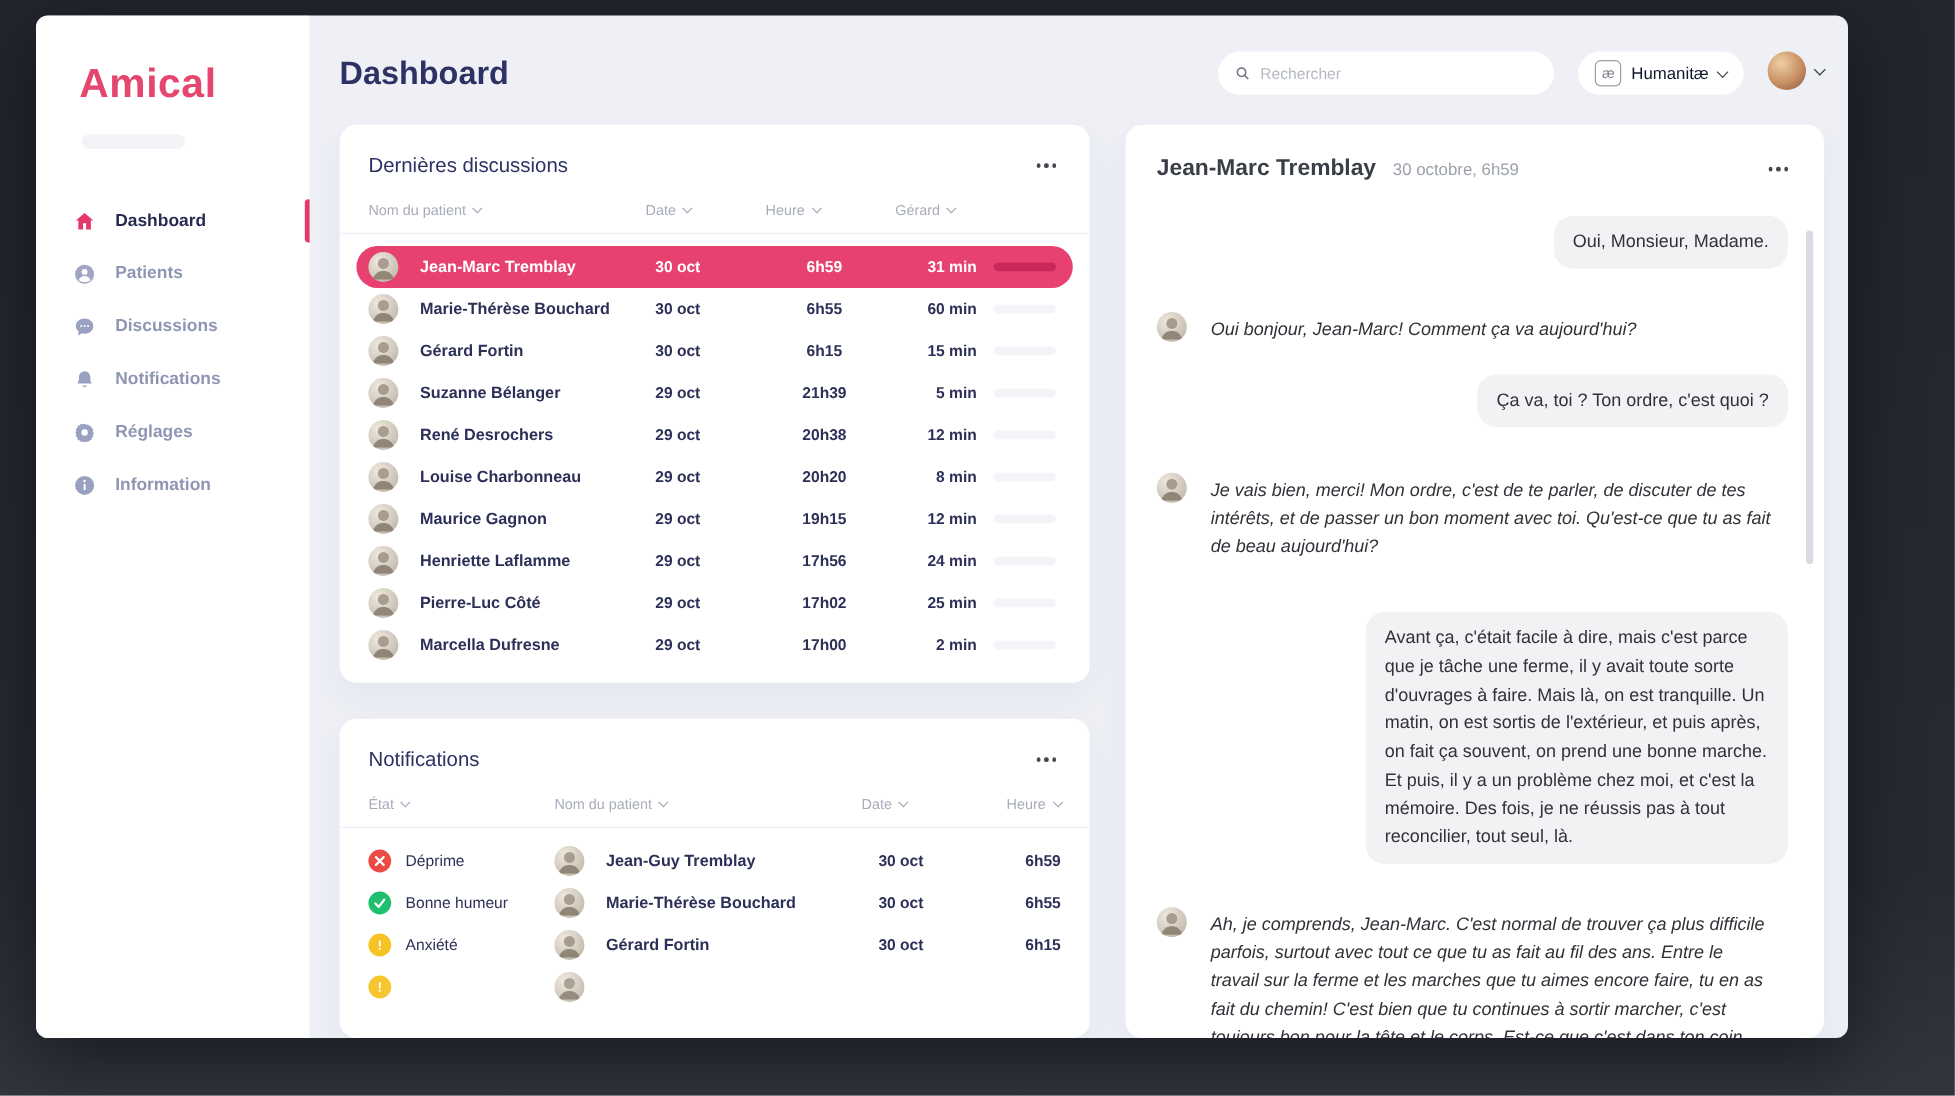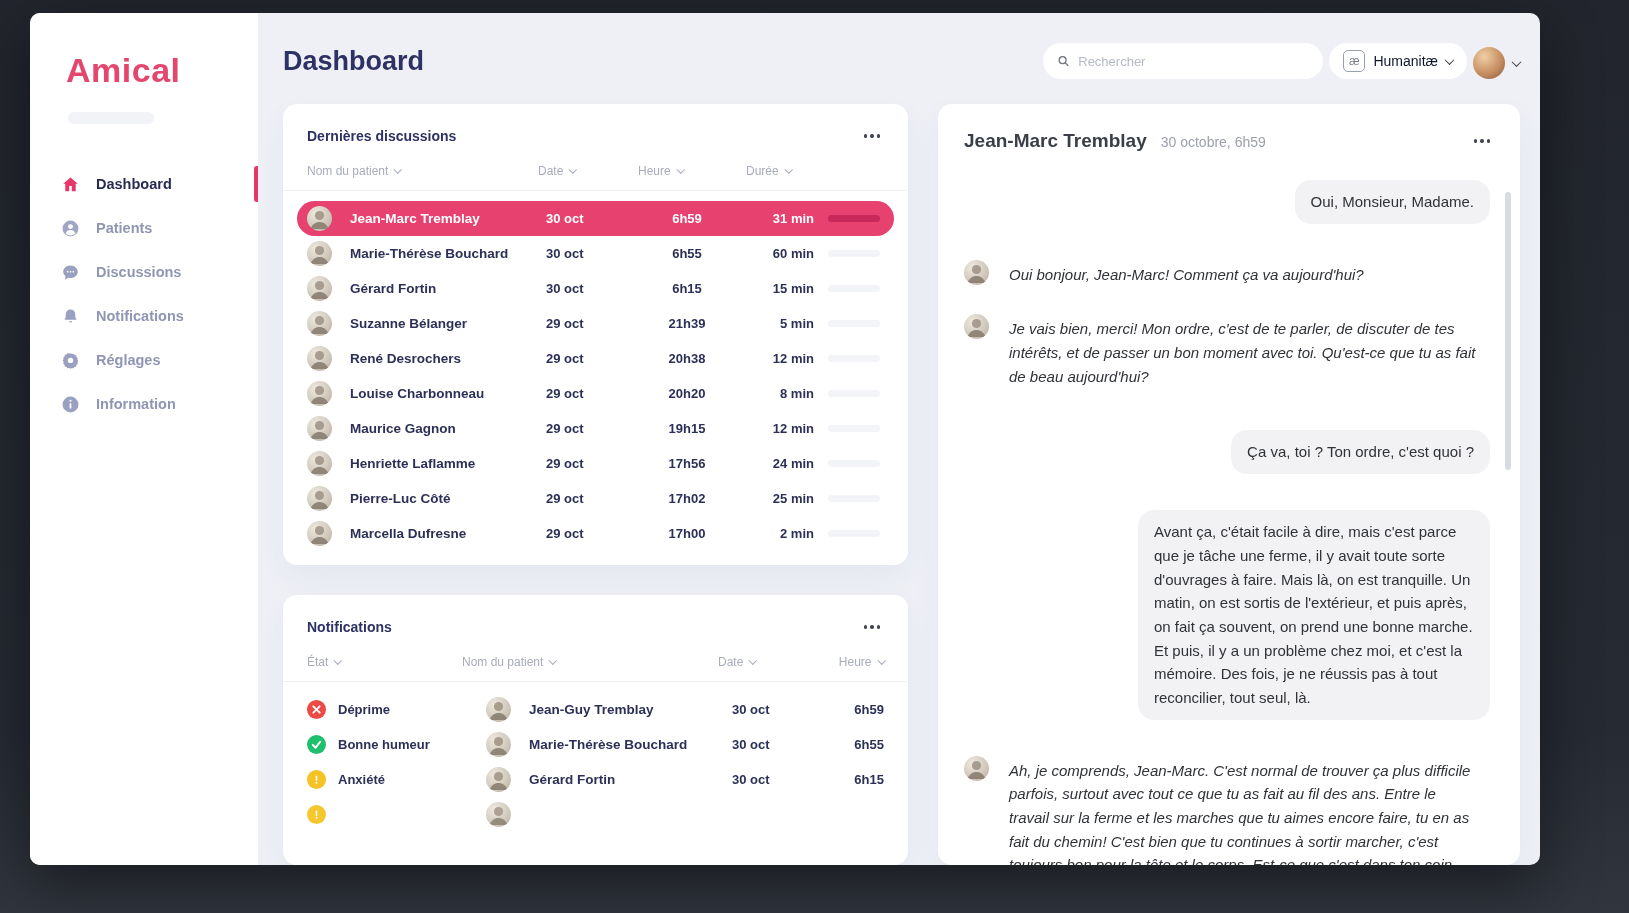--- a/index.html
+++ b/index.html
@@ -28,21 +28,21 @@
   .credits-label { font-size:14px; font-weight:700; color:#3a3f5c; }
   .credits-val { font-size:14px; font-weight:700; color:#3a3f5c; }
   .credits-val .used { color:#e6376b; }
   .credits-bar { margin-top:14px; height:12px; border-radius:6px; background:#ffffff; overflow:hidden; }
   .credits-fill { height:100%; border-radius:6px; background:#e6376b; }
 
   
   .main { flex:1; display:flex; flex-direction:column; padding:0 20px 0 25px; min-width:0; }
   .topbar { display:flex; align-items:center; margin-top:28px; height:40px; }
   .page-title { font-size:27px; font-weight:800; color:#2d3163; }
-  .topbar-right { margin-left:auto; display:flex; align-items:flex-end; gap:6px; }
+  .topbar-right { margin-left:auto; display:flex; align-items:flex-start; gap:20px; }
   .search { width:280px; height:36px; background:#ffffff; border-radius:18px; display:flex; align-items:center;
             padding:0 14px; gap:8px; }
   .search input { border:none; outline:none; background:transparent; font-size:13px; color:#5a5f6b; width:100%;
                   font-family:"Liberation Sans", sans-serif; }
   .search input::placeholder { color:#b4b9c4; }
   .lang { height:36px; background:#ffffff; border-radius:18px; display:flex; align-items:center; gap:8px;
           padding:0 14px; cursor:pointer; }
   .ae-box { width:22px; height:22px; border:1px solid #9aa0a8; border-radius:5px; color:#7c828a;
             font-size:12px; display:flex; align-items:center; justify-content:center; }
   .lang-label { font-size:14px; color:#0f172a; font-weight:400; }
@@ -51,21 +51,21 @@
   .user { display:flex; align-items:center; gap:8px; cursor:pointer; }
   .user-avatar { width:32px; height:32px; border-radius:50%;
                  background:radial-gradient(circle at 35% 30%, #f0cfa6, #c78f62 55%, #8a5a3d); }
 
   .columns { display:flex; gap:30px; margin-top:23px; flex:1; min-height:0; }
   .col-left { width:625px; flex:0 0 625px; display:flex; flex-direction:column; }
   .col-right { flex:1; min-width:0; }
 
   .card { background:#ffffff; border-radius:14px; box-shadow:0 12px 30px rgba(45,55,100,.05); }
   .card-head { display:flex; align-items:center; padding:24px 24px 14px; }
-  .card-title { font-size:14px; font-weight:700; color:#2d3163; }
+  .card-title { font-size:17px; font-weight:400; color:#2d3163; }
   .dots { margin-left:auto; display:flex; gap:3px; cursor:pointer; padding:4px; }
   .dots i { width:3.5px; height:3.5px; border-radius:50%; background:#43474f; }
 
   .thead { display:flex; align-items:center; padding:6px 24px 12px; color:#a8acbb; font-size:12px; }
   .th { display:flex; align-items:center; gap:7px; cursor:pointer; }
   .th .chev { width:5.5px; height:5.5px; border-width:1.5px; color:#a8acbb; }
   .divider { height:1px; background:#eef0f4; margin:0 0; }
 
   
   .drow { display:flex; align-items:center; height:35px; padding:0 14px 0 10px; margin:0 14px; border-radius:18px;
@@ -86,21 +86,21 @@
   .drow.selected .d-fill { background:#ffffff; }
 
   
   .notif-card { margin-top:30px; flex:1; overflow:hidden; }
   .nrow { display:flex; align-items:center; height:35px; padding:0 24px; }
   .state-ico { width:19px; height:19px; border-radius:50%; display:flex; align-items:center; justify-content:center;
                margin-right:12px; flex:0 0 19px; }
   .st-error .state-ico { background:#ea4b44; }
   .st-success .state-ico { background:#1fbf6e; }
   .st-warning .state-ico { background:#f6c324; }
-  .n-state { width:148px; font-size:13px; font-weight:700; color:#2c3057; }
+  .n-state { width:124px; font-size:13px; font-weight:400; color:#2c3057; }
   .nrow .avatar { margin-right:18px; }
   .n-name { flex:1; font-size:13.5px; font-weight:700; color:#2c3057; }
   .n-date { width:96px; font-size:13px; font-weight:600; color:#2c3057; }
   .n-time { width:56px; font-size:13px; font-weight:600; color:#2c3057; text-align:right; }
   .nrow.partial { opacity:.95; }
 
   
   .chat-card { height:100%; display:flex; flex-direction:column; overflow:hidden; position:relative; }
   .chat-head { display:flex; align-items:baseline; gap:14px; padding:26px 26px 10px; }
   .chat-name { font-size:19px; font-weight:800; color:#3a3f47; }
@@ -232,21 +232,21 @@
               </span>
             <span class="th" style="width:100px">
                 <span>Date</span>
                 <span class="chev"></span>
               </span>
             <span class="th" style="width:108px">
                 <span>Heure</span>
                 <span class="chev"></span>
               </span>
             <span class="th" style="width:138px">
-                <span>Durée</span>
+                <span>Gérard</span>
                 <span class="chev"></span>
               </span>
           </div>
           <div class="divider"></div>
           <div id="drows-mount" style="padding:10px 0 14px;">
               <div class="drow selected">
     <span class="avatar">
                   <svg viewBox="0 0 25 25">
                     <circle cx="12.5" cy="9.5" r="4.6" fill="#9d9181" opacity=".85"></circle>
                     <path d="M3.5 23c1.6-5 5-7.1 9-7.1s7.4 2.1 9 7.1z" fill="#857a6c" opacity=".85"></path>
@@ -500,32 +500,32 @@
   </div>
               <div class="msg left m1">
     <span class="avatar">
                   <svg viewBox="0 0 25 25">
                     <circle cx="12.5" cy="9.5" r="4.6" fill="#9d9181" opacity=".85"></circle>
                     <path d="M3.5 23c1.6-5 5-7.1 9-7.1s7.4 2.1 9 7.1z" fill="#857a6c" opacity=".85"></path>
                   </svg>
                 </span>
     <div class="msg-text">Oui bonjour, Jean-Marc! Comment ça va aujourd'hui?</div>
   </div>
+              <div class="msg right m2">
+
+    <div class="msg-text">Ça va, toi ? Ton ordre, c'est quoi ?</div>
+  </div>
               <div class="msg left m3">
     <span class="avatar">
                   <svg viewBox="0 0 25 25">
                     <circle cx="12.5" cy="9.5" r="4.6" fill="#9d9181" opacity=".85"></circle>
                     <path d="M3.5 23c1.6-5 5-7.1 9-7.1s7.4 2.1 9 7.1z" fill="#857a6c" opacity=".85"></path>
                   </svg>
                 </span>
     <div class="msg-text">Je vais bien, merci! Mon ordre, c'est de te parler, de discuter de tes intérêts, et de passer un bon moment avec toi. Qu'est-ce que tu as fait de beau aujourd'hui?</div>
-  </div>
-              <div class="msg right m2">
-
-    <div class="msg-text">Ça va, toi ? Ton ordre, c'est quoi ?</div>
   </div>
               <div class="msg right m4">
 
     <div class="msg-text">Avant ça, c'était facile à dire, mais c'est parce que je tâche une ferme, il y avait toute sorte d'ouvrages à faire. Mais là, on est tranquille. Un matin, on est sortis de l'extérieur, et puis après, on fait ça souvent, on prend une bonne marche. Et puis, il y a un problème chez moi, et c'est la mémoire. Des fois, je ne réussis pas à tout reconcilier, tout seul, là.</div>
   </div>
               <div class="msg left m5">
     <span class="avatar">
                   <svg viewBox="0 0 25 25">
                     <circle cx="12.5" cy="9.5" r="4.6" fill="#9d9181" opacity=".85"></circle>
                     <path d="M3.5 23c1.6-5 5-7.1 9-7.1s7.4 2.1 9 7.1z" fill="#857a6c" opacity=".85"></path>

